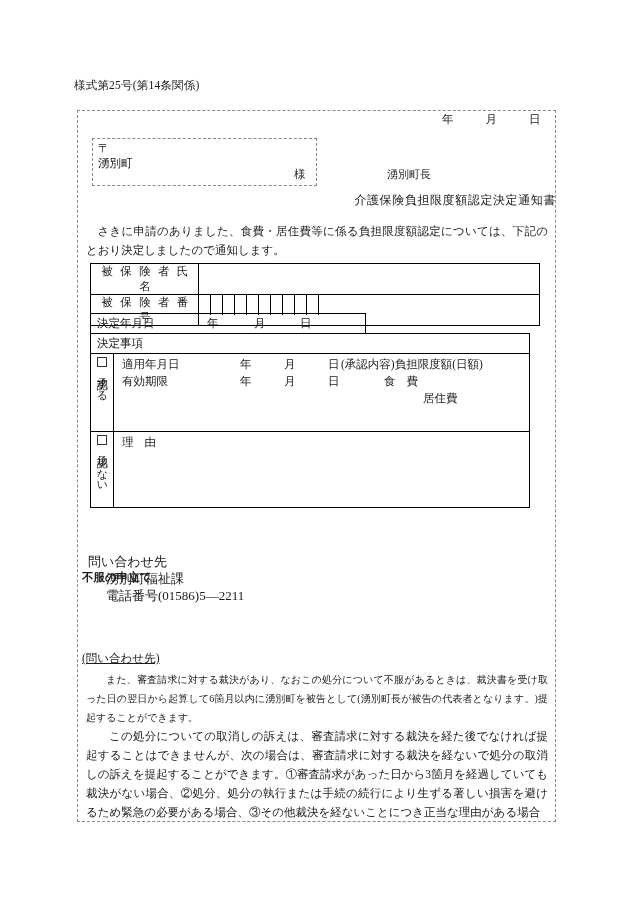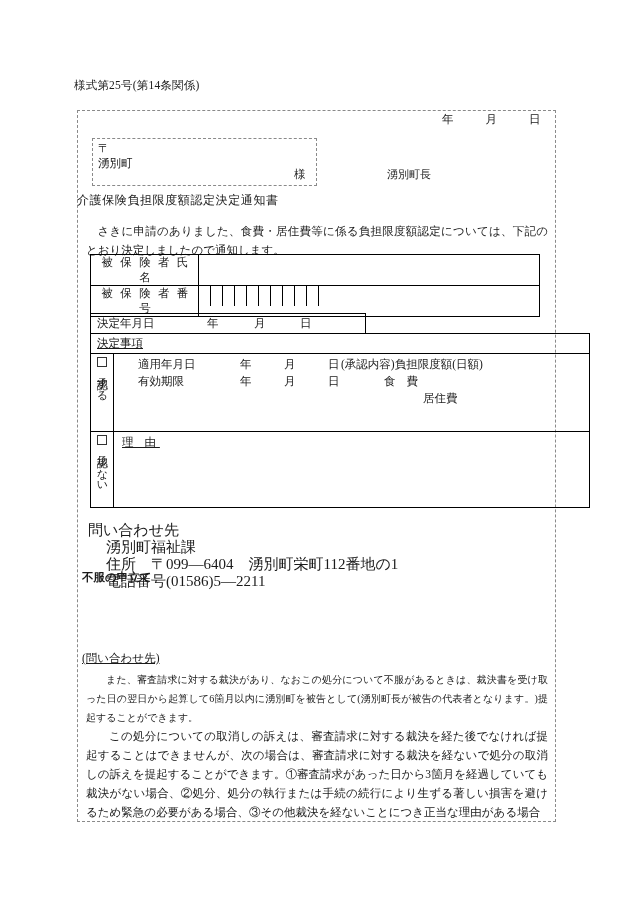--- a/index.html
+++ b/index.html
@@ -86,41 +86,41 @@
     left: 387px;
     top: 167px;
     font-size: 11px;
   }
 
   .doc-title {
     position: absolute;
     left: 77px;
     top: 192px;
     width: 479px;
-    text-align: left;
+    text-align: right;
     font-size: 12px;
     letter-spacing: 0.6px;
   }
 
   .lead {
     position: absolute;
     left: 86px;
     top: 222px;
     width: 462px;
     font-size: 11.5px;
     line-height: 19px;
     text-align: justify;
     text-indent: 1em;
   }
 
   
   .main-table {
     position: absolute;
     left: 90px;
-    top: 254px;
+    top: 263px;
     width: 450px;
     border-collapse: collapse;
     font-size: 11.5px;
   }
   .main-table td {
     border: 1px solid #000;
     padding: 0;
     vertical-align: top;
   }
   .lbl-cell {
@@ -161,24 +161,23 @@
     border-bottom: none;
     box-sizing: border-box;
     position: relative;
   }
   .dec-date .t { position: absolute; left: 6px; top: 2px; }
   .dec-date .y { position: absolute; left: 116px; top: 2px; }
   .dec-date .m { position: absolute; left: 163px; top: 2px; }
   .dec-date .d { position: absolute; left: 209px; top: 2px; }
 
   .dec-body {
-    width: 500px;
+    width: 440px;
     border-collapse: collapse;
     box-sizing: border-box;
-    text-decoration: underline;
   }
   .dec-body td { border: 1px solid #000; padding: 0; vertical-align: top; }
 
   .dec-items-head {
     height: 19px;
     padding-left: 6px !important;
     vertical-align: middle !important;
   }
 
   .chk-col {
@@ -204,40 +203,40 @@
   }
 
   .approve-body {
     position: relative;
     height: 74px;
     padding: 3px 0 0 8px !important;
   }
   .approve-body .row1 { position: relative; height: 17px; }
   .approve-body .row2 { position: relative; height: 17px; }
   .approve-body .row3 { position: relative; height: 17px; }
-  .approve-body .c-lbl  { position: absolute; left: 0px; margin-left: 16px; }
+  .approve-body .c-lbl  { position: absolute; left: 0px; }
   .approve-body .c-y    { position: absolute; left: 118px; }
   .approve-body .c-m    { position: absolute; left: 162px; }
   .approve-body .c-d    { position: absolute; left: 206px; }
   .approve-body .c-note { position: absolute; left: 219px; }
   .approve-body .c-food { position: absolute; left: 262px; letter-spacing: 4px; }
   .approve-body .c-rent { position: absolute; left: 262px; margin-left: 39px; }
 
   .reason-body {
     height: 72px;
     padding: 3px 0 0 8px !important;
   }
   .reason-body .r-lbl { letter-spacing: 4px; }
 
   
   .contact {
     position: absolute;
     left: 88px;
-    top: 522px;
-    font-size: 15px;
+    top: 553px;
+    font-size: 13px;
     line-height: 17px;
   }
   .contact .ind1 { padding-left: 18px; }
 
   
   .appeal-title {
     position: absolute;
     left: 82px;
     top: 570px;
     font-size: 11.5px;
@@ -385,21 +384,20 @@
           <span class="r-lbl">理 由</span>
         </td>
       </tr>
     </tbody>
       </table>
   </div>
 
   <div class="contact">
     <div>問い合わせ先</div>
     <div class="ind1">湧別町福祉課</div>
-    <div class="ind1">住所　〒099―6404　湧別町栄町112番地の1</div>
     <div class="ind1">電話番号(01586)5―2211</div>
   </div>
 
   <div class="appeal-title">不服の申立て</div>
   <div class="appeal-contact">(問い合わせ先)</div>
   <div class="appeal-p2">また、審査請求に対する裁決があり、なおこの処分について不服があるときは、裁決書を受け取った日の翌日から起算して6箇月以内に湧別町を被告として(湧別町長が被告の代表者となります。)提起することができます。</div>
   <div class="appeal-p3">この処分についての取消しの訴えは、審査請求に対する裁決を経た後でなければ提起することはできませんが、次の場合は、審査請求に対する裁決を経ないで処分の取消しの訴えを提起することができます。①審査請求があった日から3箇月を経過していても裁決がない場合、②処分、処分の執行または手続の続行により生ずる著しい損害を避けるため緊急の必要がある場合、③その他裁決を経ないことにつき正当な理由がある場合</div>
 
 </div>
 

